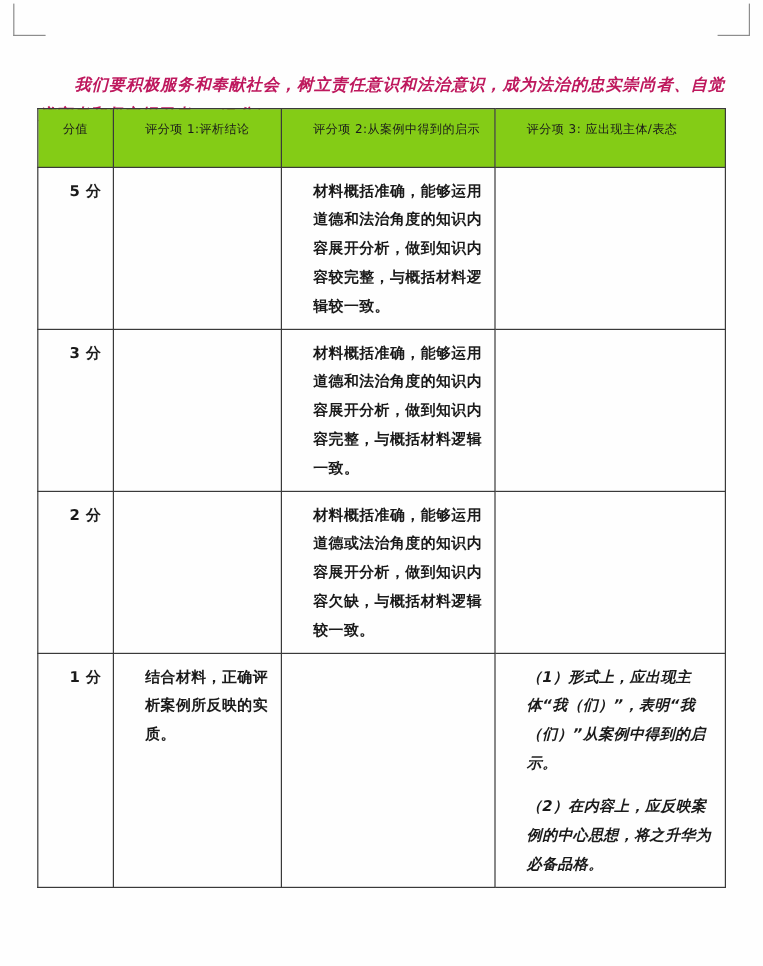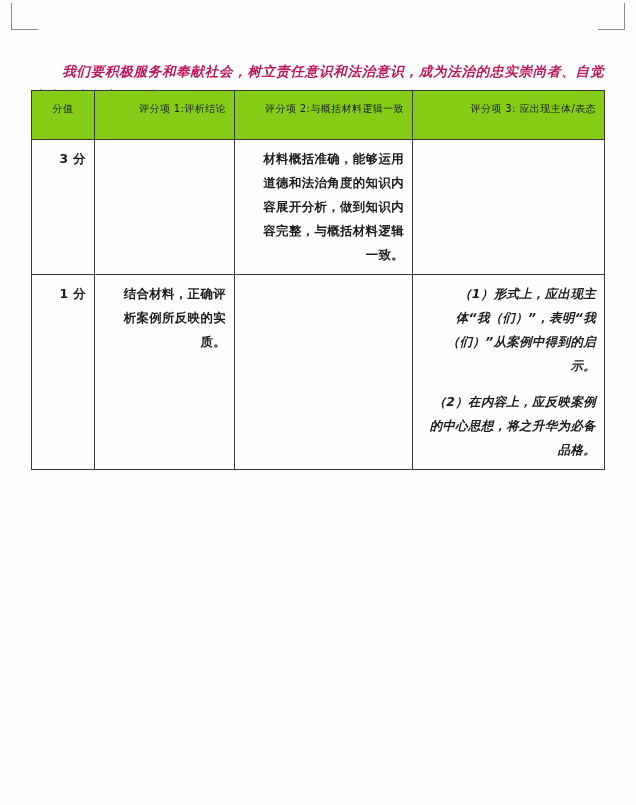--- a/index.html
+++ b/index.html
@@ -69,27 +69,27 @@
   }
   table.rubric {
     width: 100%;
     border-collapse: collapse;
     table-layout: fixed;
     border: 1.6px solid #2f2f2f;
   }
   table.rubric td, table.rubric th {
     border: 1.2px solid #3a3a3a;
     vertical-align: top;
-    padding: 7px 8px 7px 16px;
+    padding: 7px 8px 7px 26px;
     font-size: 12.4px;
     line-height: 24px;
     letter-spacing: 0.4px;
     color: #1a1a1a;
     font-weight: 700;
-    text-align: right;
+    text-align: left;
   }
   table.rubric thead th {
     background: #84cc16;
     font-size: 10px;
     font-weight: 400;
     padding-top: 6px;
     padding-bottom: 6px;
     height: 36px;
     vertical-align: top;
     white-space: nowrap;
@@ -138,35 +138,47 @@
       <colgroup>
         <col class="col-score">
         <col class="col-item1">
         <col class="col-item2">
         <col class="col-item3">
       </colgroup>
       <thead>
         <tr>
           <th class="c-score">分值</th>
           <th>评分项 1:评析结论</th>
-          <th>评分项 2:与概括材料逻辑一致</th>
+          <th>评分项 2:从案例中得到的启示</th>
           <th>评分项 3: 应出现主体/表态</th>
         </tr>
       </thead>
       <tbody>
 
 
+        <tr class="r-5">
+          <td class="score-cell">5 分</td>
+          <td class="body-cell"></td>
+          <td class="body-cell">材料概括准确，能够运用道德和法治角度的知识内容展开分析，做到知识内容较完整，与概括材料逻辑较一致。</td>
+          <td class="body-cell"></td>
+        </tr>
 
         <tr class="r-3">
           <td class="score-cell">3 分</td>
           <td class="body-cell"></td>
           <td class="body-cell">材料概括准确，能够运用道德和法治角度的知识内容展开分析，做到知识内容完整，与概括材料逻辑一致。</td>
           <td class="body-cell"></td>
         </tr>
 
+        <tr class="r-2">
+          <td class="score-cell">2 分</td>
+          <td class="body-cell"></td>
+          <td class="body-cell">材料概括准确，能够运用道德或法治角度的知识内容展开分析，做到知识内容欠缺，与概括材料逻辑较一致。</td>
+          <td class="body-cell"></td>
+        </tr>
 
         <tr class="r-1">
           <td class="score-cell">1 分</td>
           <td class="body-cell">结合材料，正确评析案例所反映的实质。</td>
           <td class="body-cell"></td>
           <td class="body-cell">
             <p class="hang">（1）形式上，应出现主体“我（们）”，表明“我（们）”从案例中得到的启示。</p>
             <p class="hang">（2）在内容上，应反映案例的中心思想，将之升华为必备品格。</p>
           </td>
         </tr>

